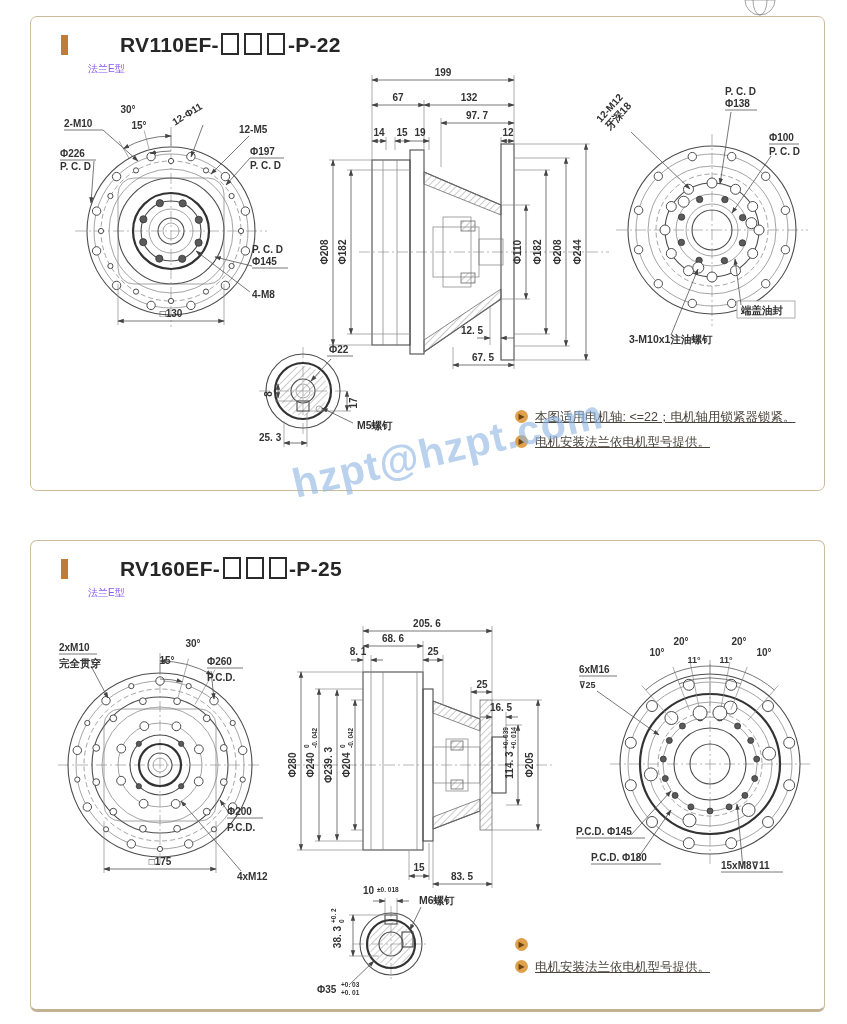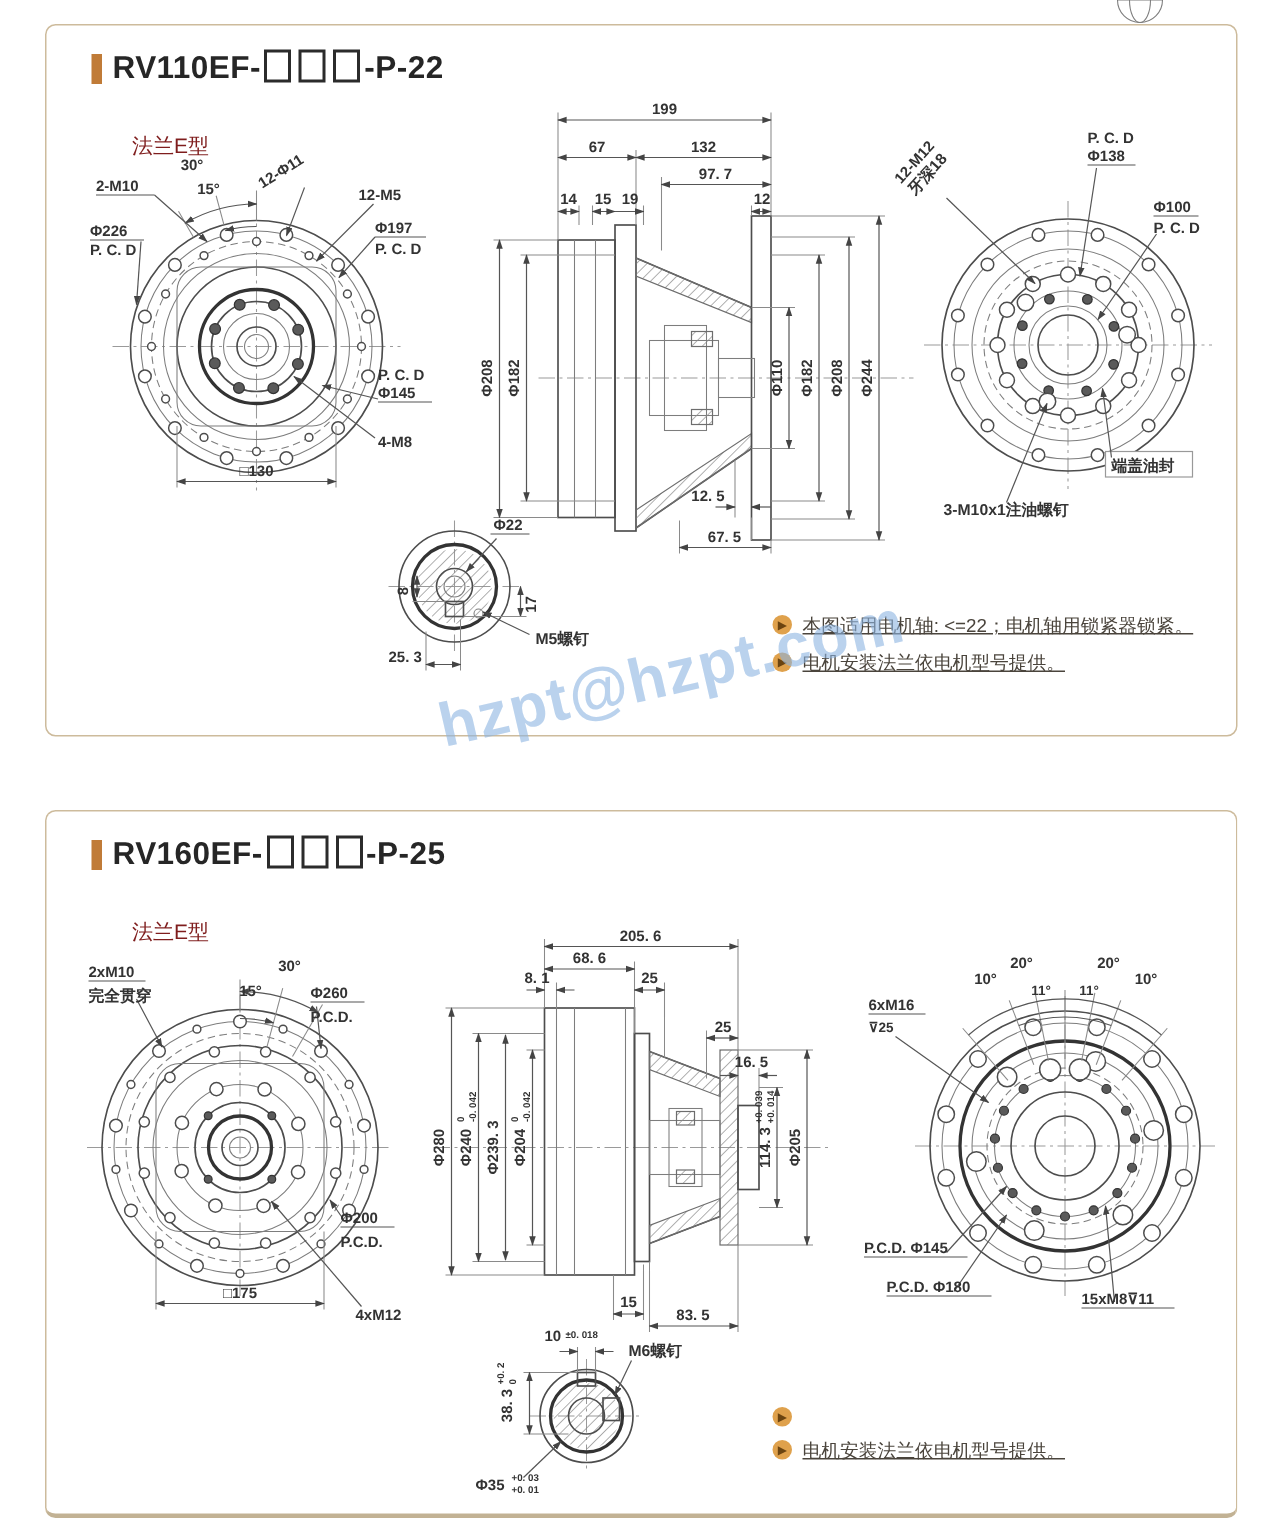--- a/index.html
+++ b/index.html
@@ -3,25 +3,25 @@
 <meta charset="utf-8">
 <style>
   html,body{margin:0;padding:0;background:#fff;}
   .page{position:relative;width:847px;height:1024px;background:#fff;overflow:hidden;
         font-family:"Liberation Sans",sans-serif;}
   .panel{position:absolute;left:30px;width:793px;background:#fff;
          border:1px solid #cdbb9c;border-radius:7px;}
   .panel.p1{top:16px;height:473px;}
   .panel.p2{top:540px;height:468px;border-bottom:3px solid #c2b294;}
   .drawsvg{position:absolute;left:0;top:0;}
-  .title-row{position:absolute;left:30px;top:16px;display:flex;align-items:center;z-index:3;}
+  .title-row{position:absolute;left:30px;top:16px;display:flex;align-items:center;z-index:3;gap:45px;}
   .bar{display:inline-block;width:7px;height:20px;background:#c07b37;margin-right:7px;}
   .ttl{font-size:21px;font-weight:bold;color:#262626;letter-spacing:.3px;white-space:nowrap;}
   .box{display:inline-block;width:14px;height:18px;border:2.5px solid #2b2b2b;margin:0 2.5px;vertical-align:-3px;}
-  .subtitle{position:absolute;left:57px;top:45px;font-size:14px;color:#7f1d1d;z-index:3;margin-top:27px;}
+  .subtitle{position:absolute;left:57px;top:45px;font-size:10px;color:#8b5cf6;z-index:3;}
   .notes{position:absolute;width:335px;display:flex;flex-direction:column;gap:7px;z-index:3;}
   .p1 .notes{left:484px;top:391px;}
   .p2 .notes{left:484px;top:395px;}
   .note-row{display:flex;align-items:flex-start;gap:7px;}
   .bullet{flex:0 0 13px;width:13px;height:13px;border-radius:50%;background:#dfa14c;color:#6b4410;
           font-size:8px;line-height:13px;text-align:center;margin-top:2px;}
   .note-text{font-size:12.5px;color:#4a443c;line-height:1.45;text-decoration:underline;}
   .watermark{position:absolute;left:288px;top:462px;font-size:41px;font-weight:600;
              color:rgba(140,180,225,.60);transform:rotate(-13deg);transform-origin:left top;
              z-index:5;pointer-events:none;letter-spacing:1px;}

